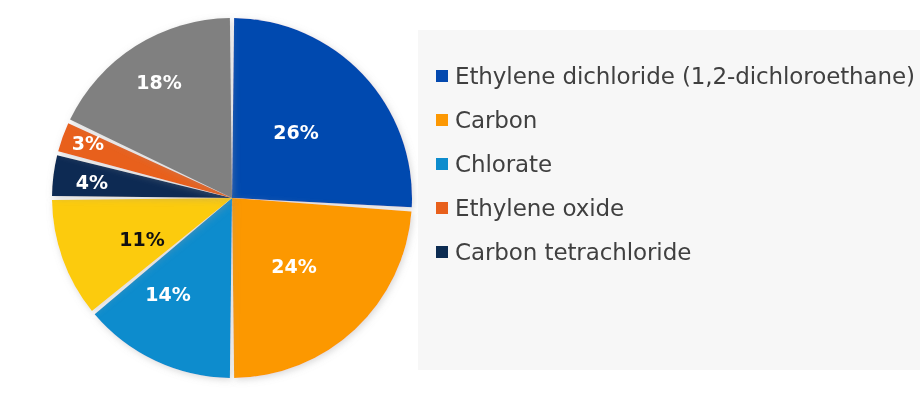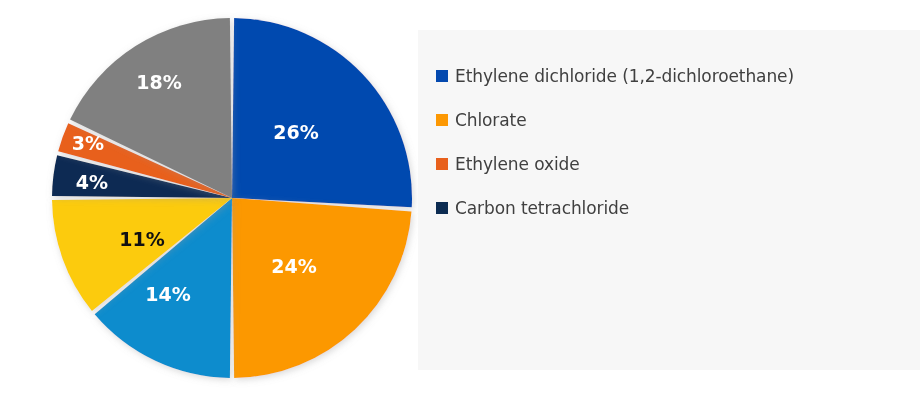--- a/index.html
+++ b/index.html
@@ -63,21 +63,21 @@
   }
   .legend-swatch {
     width: 12px;
     height: 12px;
     flex: 0 0 12px;
     margin-left: 8px;
     margin-right: 7px;
   }
   .legend-label {
     font-family: "DejaVu Sans", "Liberation Sans", sans-serif;
-    font-size: 17px;
+    font-size: 23px;
     color: #404040;
     white-space: nowrap;
     letter-spacing: -0.1px;
   }
 </style>
 </head>
 <body>
 
 <div id="figure">
 
@@ -109,20 +109,24 @@
     </svg>
   </div>
 
   <div id="legend">
       <div class="legend-row">
         <span class="legend-swatch" style="background: rgb(4, 73, 175);"></span>
         <span class="legend-label">Ethylene dichloride (1,2-dichloroethane)</span>
       </div>
       <div class="legend-row">
         <span class="legend-swatch" style="background: rgb(252, 152, 3);"></span>
+        <span class="legend-label">Carbon</span>
+      </div>
+      <div class="legend-row">
+        <span class="legend-swatch" style="background: rgb(13, 140, 205);"></span>
         <span class="legend-label">Chlorate</span>
       </div>
       <div class="legend-row">
         <span class="legend-swatch" style="background: rgb(232, 96, 28);"></span>
         <span class="legend-label">Ethylene oxide</span>
       </div>
       <div class="legend-row">
         <span class="legend-swatch" style="background: rgb(12, 44, 82);"></span>
         <span class="legend-label">Carbon tetrachloride</span>
       </div>

